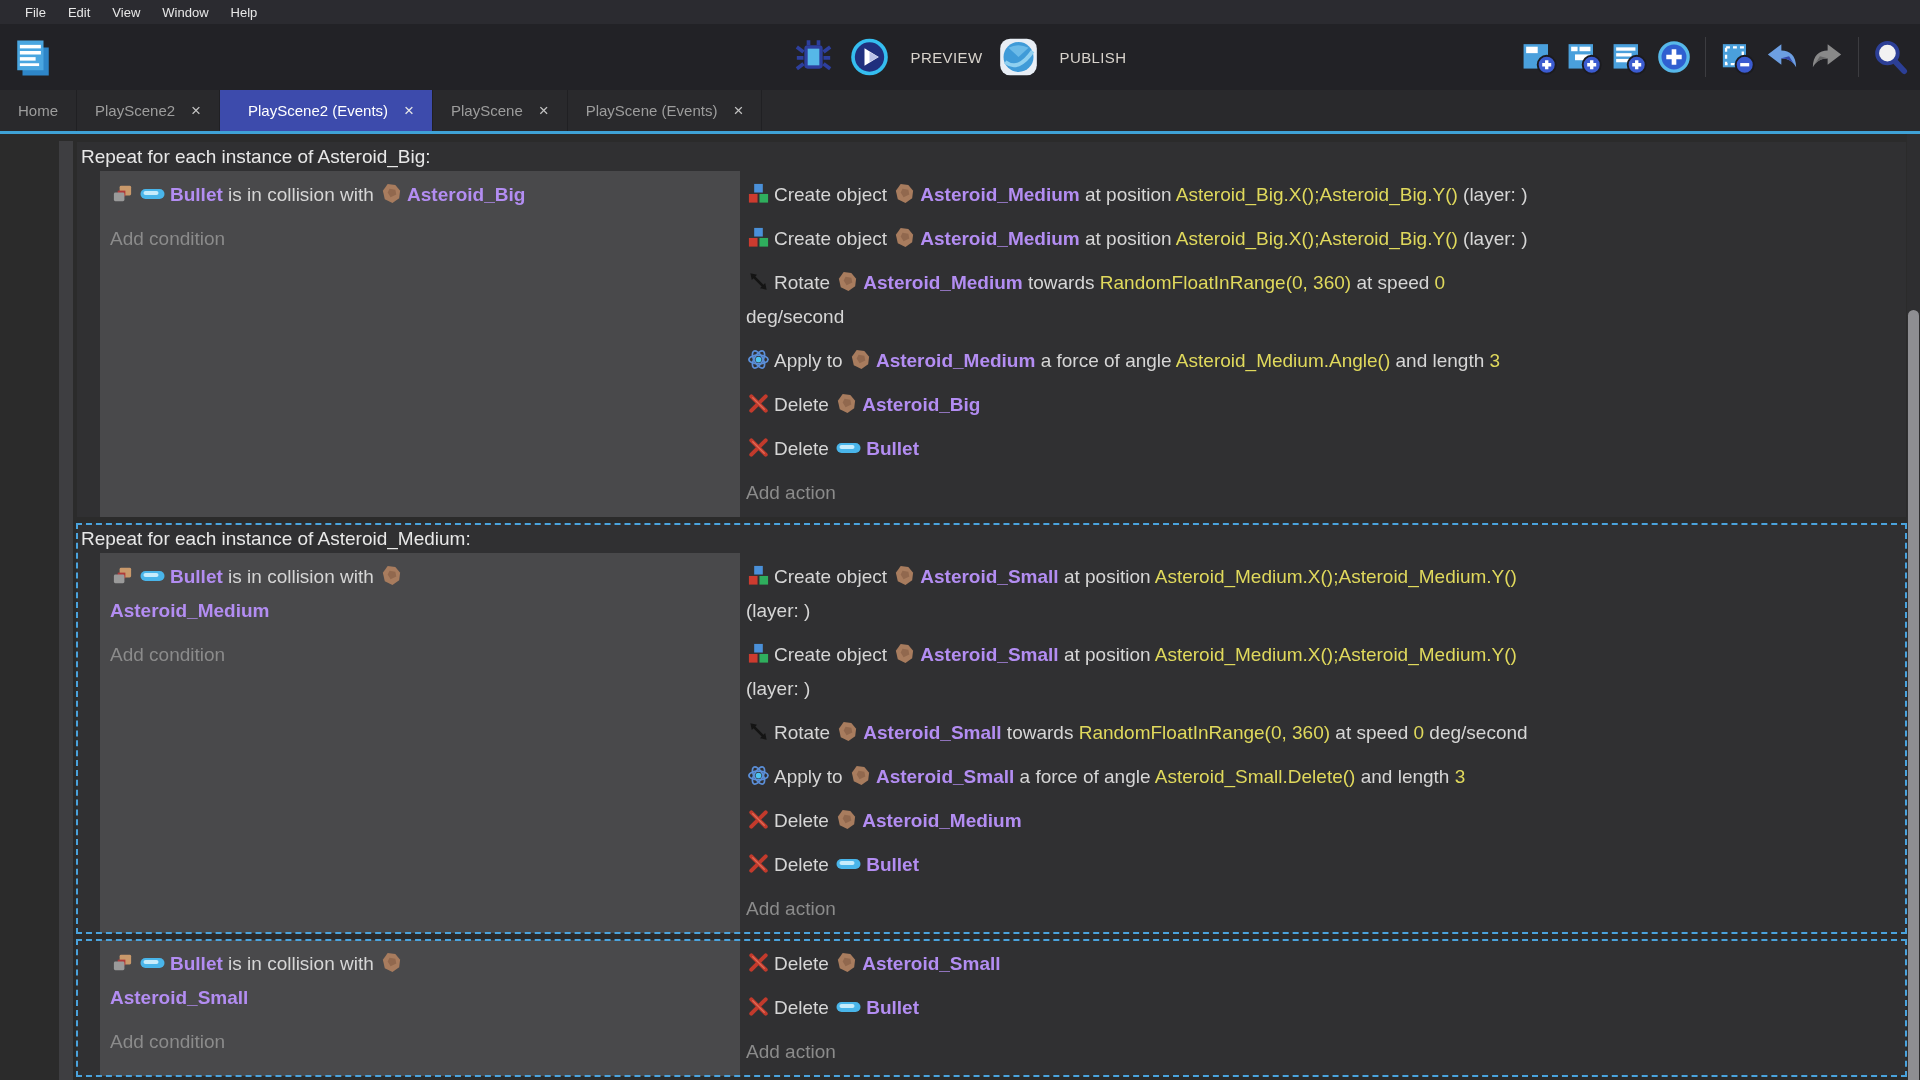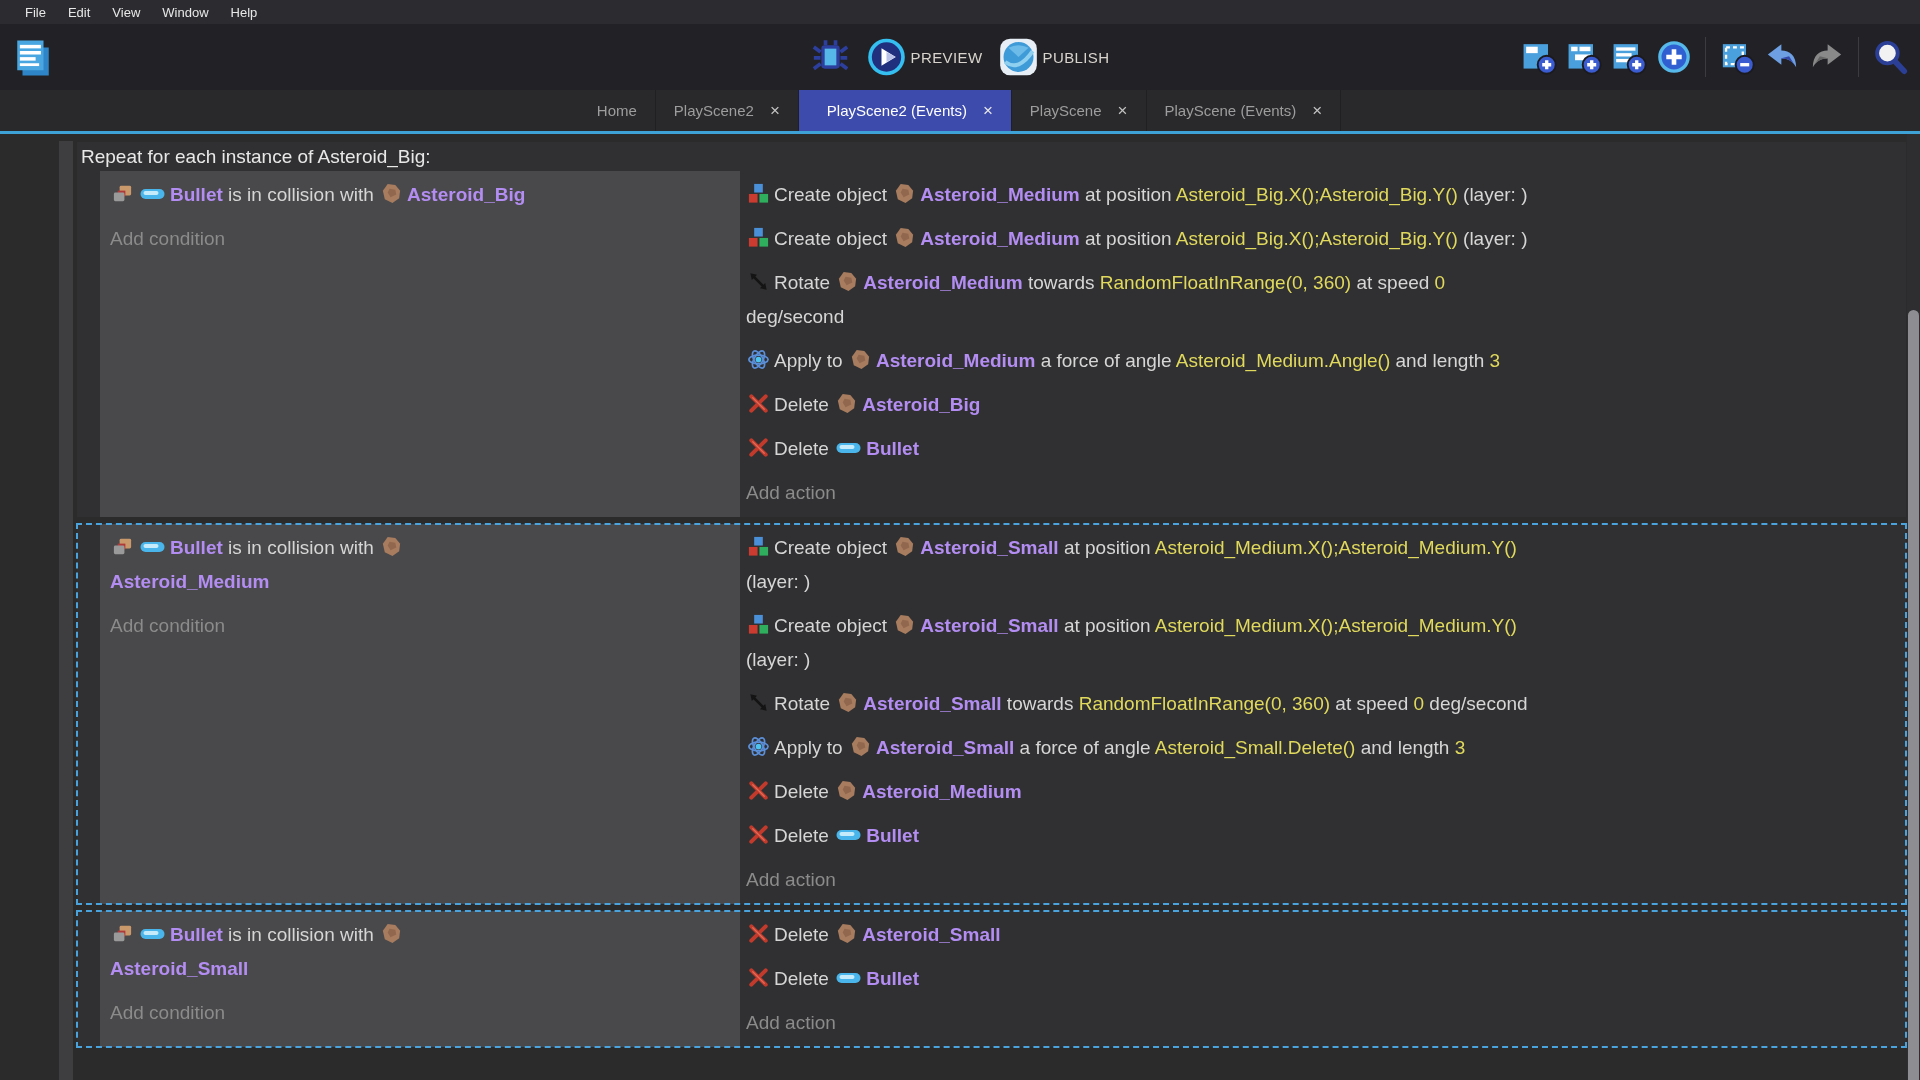--- a/index.html
+++ b/index.html
@@ -16,32 +16,32 @@
   
   .menu-bar{height:24px; background:var(--menubar_bg); display:flex; align-items:center; padding-left:14px;}
   .menu-item{color:var(--header_text); font-size:13px; padding:0 11px; cursor:default;}
 
   
   .toolbar{height:66px; background:var(--toolbar_bg); position:relative;}
   .logo-btn{position:absolute; left:12px; top:13px; width:42px; height:42px;}
   .logo-btn svg{width:100%; height:100%;}
   .toolbar-center{position:absolute; left:50%; top:0; height:66px; transform:translateX(-50%);
     display:flex; align-items:center; gap:16px;}
-  .tb-group{display:flex; align-items:center; gap:4px;}
+  .tb-group{display:flex; align-items:center; gap:21px;}
   .tb-label{color:var(--toolbar_text); font-size:15px; letter-spacing:.4px;}
   .big-icon{width:40px; height:40px; display:inline-block;}
   .big-icon svg{width:100%; height:100%;}
   .toolbar-right{position:absolute; right:12px; top:0; height:66px; display:flex; align-items:center; gap:9px;}
   .tb-icon{width:36px; height:36px; display:inline-block;}
   .tb-icon svg{width:100%; height:100%;}
   .tb-sep{width:1px; height:40px; background:var(--separator); margin:0 4px;}
 
   
   .tab-bar{height:44px; background:var(--tabbar_bg); display:flex; align-items:stretch;
-    border-bottom:3px solid var(--tab_underline);justify-content:center;}
+    border-bottom:3px solid var(--tab_underline);}
   .tab{display:flex; align-items:center; gap:16px; padding:0 18px; font-size:15px;
     color:var(--tab_text); border-right:1px solid #202023; white-space:nowrap;}
   .tab.active{background:var(--active_tab_bg); color:#ffffff;padding-left:28px;}
   .tab .close{font-size:17px; color:#c3c3c3; line-height:1;}
   .tab.active .close{color:#e8e8e8;}
 
   
   .events-area{position:relative; height:1010px; padding-top:8px; overflow:hidden;}
   .drag-strip{position:absolute; left:59px; top:7px; bottom:0; width:14px; background:var(--strip_bg);}
   .events-list{margin-left:77px; margin-right:14px;}
@@ -288,20 +288,21 @@
                     <rect x="4" y="7" width="15" height="4" rx="2" fill="#c6ecfc"></rect>
                   </svg></span><span class="seg-obj">Bullet</span></div>
             </div>
             <div class="instruction">
               <div class="line"><span class="seg-add">Add action</span></div>
             </div>
           </div>
         </div>
       </div>
       <div class="event selected">
+        <div class="event-header">Repeat for each instance of Asteroid_Medium:</div>
         <div class="event-body">
           <div class="conditions">
             <div class="instruction">
               <div class="line"><span class="icon-inline"><svg viewBox="0 0 24 24">
                     <rect x="9" y="4" width="12" height="10" rx="1.5" fill="#c9996b"></rect>
                     <rect x="7" y="9" width="8" height="6" fill="#b03a3a"></rect>
                     <rect x="3" y="11" width="11" height="9" rx="1.5" fill="#9a9a9a"></rect>
                   </svg></span><span class="icon-inline bullet"><svg viewBox="0 0 26 20">
                     <rect x="1" y="5" width="24" height="10" rx="5" fill="#49b5ea"></rect>
                     <rect x="4" y="7" width="15" height="4" rx="2" fill="#c6ecfc"></rect>

